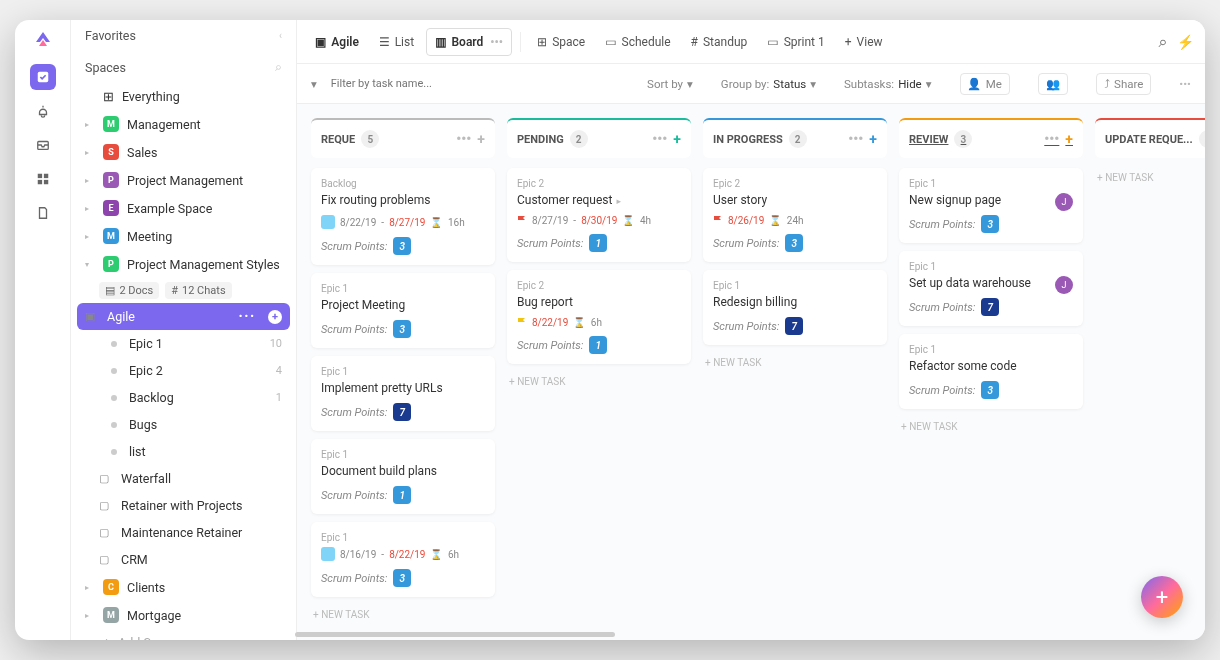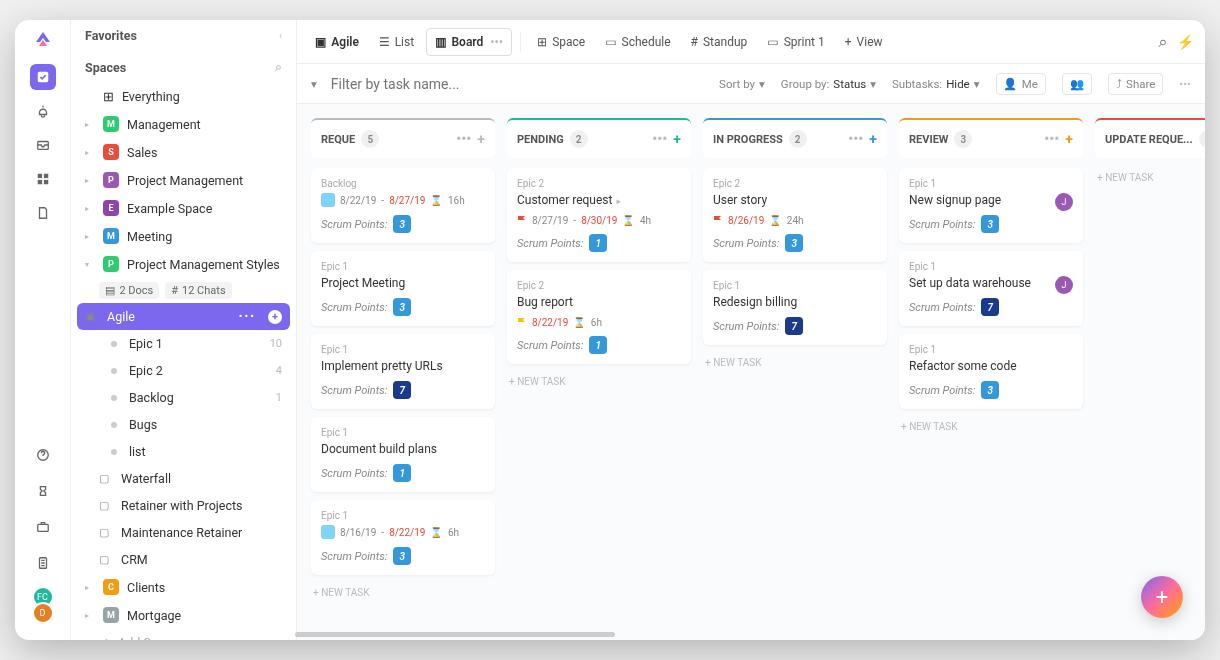--- a/index.html
+++ b/index.html
@@ -9,21 +9,21 @@
 .rail .logo { width: 20px; height: 20px; margin-bottom: 6px; }
 .rail-btn { width: 26px; height: 26px; border-radius: 6px; display: flex; align-items: center; justify-content: center; color: #666; }
 .rail-btn.active { background: #7b68ee; color: #fff; }
 .rail-btn svg { width: 14px; height: 14px; }
 .rail-bottom { margin-top: auto; display: flex; flex-direction: column; align-items: center; gap: 10px; padding-bottom: 6px; }
 .avatar-stack { display: flex; flex-direction: column; }
 .av { width: 22px; height: 22px; border-radius: 50%; font-size: 9px; color: #fff; display: flex; align-items: center; justify-content: center; border: 2px solid #fff; margin-top: -6px; }
 .av:first-child { margin-top: 0; }
 
 .sidebar { width: 226px; border-right: 1px solid #eee; overflow-y: auto; font-size: 12.5px; color: #333; }
-.sb-sec { padding: 8px 14px; font-weight: 700; color: #555; display:flex; justify-content:space-between; align-items:center;}
+.sb-sec { padding: 8px 14px; font-weight: 400; color: #555; display:flex; justify-content:space-between; align-items:center;}
 .sb-item { padding: 6px 14px; display: flex; align-items: center; gap: 8px; cursor: pointer; }
 .sq { width: 16px; height: 16px; border-radius: 4px; font-size: 9px; font-weight: 700; color: #fff; display: flex; align-items: center; justify-content: center; flex-shrink:0;}
 .caret { font-size: 8px; color: #bbb; width: 10px; }
 .nested { padding-left: 28px; }
 .nested2 { padding-left: 40px; }
 .sb-item.active { background: #7b68ee; color: #fff; border-radius: 6px; margin: 0 6px; padding: 6px 8px; }
 .sb-count { margin-left: auto; color: #bbb; font-size: 11px; }
 .sb-item.active .sb-count { color: #fff; }
 .pill-row { display:flex; gap:6px; padding: 4px 12px 4px 28px;}
 .pill-sm { background:#f3f3f3; border-radius:4px; padding:2px 6px; font-size:11px; color:#666; display:flex; align-items:center; gap:4px;}
@@ -31,22 +31,22 @@
 .fold-ico { color:#888; width:14px; font-size:11px;}
 
 .main { flex: 1; display: flex; flex-direction: column; overflow: hidden; background:#fafbfc; }
 .topbar { height: 44px; background:#fff; border-bottom: 1px solid #eee; display: flex; align-items: center; padding: 0 10px; gap: 4px; font-size: 12px; color: #555; }
 .tb-item { padding: 6px 8px; display: flex; align-items: center; gap: 5px; border-radius: 4px; cursor: pointer; }
 .tb-item.bold { font-weight: 600; color: #333; }
 .tb-item.boxed { border: 1px solid #ddd; }
 .tb-right { margin-left: auto; display: flex; align-items: center; gap: 10px; color: #666; }
 
 .filterbar { height: 40px; background:#fff; border-bottom: 1px solid #eee; display: flex; align-items: center; padding: 0 14px; font-size: 11.5px; color: #888; gap: 14px; }
-.filter-input { border:0; outline:0; font-size:14px; color:#888; }
-.fb-right { margin-left: auto; display: flex; align-items: center; gap: 16px; }
+.filter-input { border:0; outline:0; font-size:11px; color:#888; }
+.fb-right { margin-left: auto; display: flex; align-items: center; gap: 28px; }
 .fb-pill { display:flex; align-items:center; gap:4px; }
 .fb-box { border:1px solid #e5e5e5; border-radius:4px; padding:3px 7px; display:flex; align-items:center; gap:4px;}
 
 .board { flex: 1; overflow-x: auto; padding: 14px; display: flex; gap: 12px; }
 .col { width: 184px; flex-shrink: 0; }
 .col-head { background: #fff; border-radius: 6px; padding: 10px 10px; display: flex; align-items: center; gap: 6px; font-size: 11px; font-weight: 700; color: #555; margin-bottom: 10px; position:relative; border-top:2px solid transparent;}
 .col-head .badge { background: #f0f0f0; border-radius: 10px; min-width: 18px; height: 18px; font-size: 10px; font-weight: 600; color: #888; display: inline-flex; align-items: center; justify-content: center; padding:0 5px;}
 .col-head .actions { margin-left: auto; display:flex; gap:6px; color:#bbb; font-size:14px;}
 .card { background: #fff; border-radius: 6px; padding: 10px; margin-bottom: 8px; box-shadow: 0 1px 3px rgba(0,0,0,0.06); font-size: 12px; }
 .card .epic { font-size: 10px; color: #aaa; margin-bottom: 4px; }
@@ -100,49 +100,20 @@
           <rect x="9" y="2" width="5" height="5"></rect>
           <rect x="2" y="9" width="5" height="5"></rect>
           <rect x="9" y="9" width="5" height="5"></rect>
         </svg>
       </div>
     <div class="rail-btn">
         <svg viewBox="0 0 16 16" fill="none" stroke="currentColor" stroke-width="1.5">
           <path d="M4 2 h6 l2 2 v10 h-8 z"></path>
         </svg>
       </div>
-    <div class="rail-bottom">
-      <div class="rail-btn">
-          <svg viewBox="0 0 16 16" fill="none" stroke="currentColor" stroke-width="1.5">
-            <circle cx="8" cy="8" r="6"></circle>
-            <path d="M6 6 a2 2 0 0 1 4 0 q0 1 -2 2 v1 M8 12 v0"></path>
-          </svg>
-        </div>
-      <div class="rail-btn">
-          <svg viewBox="0 0 16 16" fill="none" stroke="currentColor" stroke-width="1.5">
-            <path d="M5 3 h6 v3 l-2 2 2 2 v3 h-6 v-3 l2 -2 -2 -2 z"></path>
-          </svg>
-        </div>
-      <div class="rail-btn">
-          <svg viewBox="0 0 16 16" fill="none" stroke="currentColor" stroke-width="1.5">
-            <rect x="2" y="5" width="12" height="8" rx="1"></rect>
-            <path d="M6 5 v-2 h4 v2"></path>
-          </svg>
-        </div>
-      <div class="rail-btn">
-          <svg viewBox="0 0 16 16" fill="none" stroke="currentColor" stroke-width="1.5">
-            <rect x="4" y="2" width="8" height="12" rx="1"></rect>
-            <path d="M6 5 h4 M6 8 h4 M6 11 h4"></path>
-          </svg>
-        </div>
-      <div class="avatar-stack">
-        <div class="av" style="background:#1abc9c">FC</div>
-        <div class="av" style="background:#e67e22">D</div>
-      </div>
-    </div>
   </div>
 
   <div class="sidebar">
     <div class="sb-sec">
         <span>Favorites</span>
         <span style="color:#ccc;font-size:10px">‹</span>
       </div>
     <div class="sb-sec">
         <span>Spaces</span>
         <span style="color:#ccc">⌕</span>
@@ -316,20 +287,23 @@
           <div class="col-head" style="border-top-color: rgb(187, 187, 187);">
             <span>REQUE</span>
             <span class="badge">5</span>
             <span class="actions">
               <span>•••</span>
               <span style="color:#bbb">+</span>
             </span>
           </div>
           <div class="card">
             <div class="epic">Backlog</div>
+      <div class="title-row">
+              <div class="title">Fix routing problems</div>
+            </div>
       <div class="meta">
               <span class="chip" style="background:#7fd4f7"></span>
               <span>8/22/19</span>
               <span>-</span>
               <span class="red">8/27/19</span>
               <span class="hourglass">⌛</span>
               <span>16h</span>
             </div>
       <div class="sp-row">
               <span>Scrum Points:</span>
@@ -469,21 +443,21 @@
             </div>
 
       <div class="sp-row">
               <span>Scrum Points:</span>
               <span class="sp-badge dark">7</span>
             </div>
           </div>
           <div class="newtask">+ NEW TASK</div>
         </div>
         <div class="col">
-          <div class="col-head" style="border-top-color: rgb(243, 156, 18);">
+          <div class="col-head" style="border-top-color: rgb(243, 156, 18); text-decoration: underline;">
             <span>REVIEW</span>
             <span class="badge">3</span>
             <span class="actions">
               <span>•••</span>
               <span style="color:#f39c12">+</span>
             </span>
           </div>
           <div class="card">
             <div class="epic">Epic 1</div>
       <div class="title-row">

